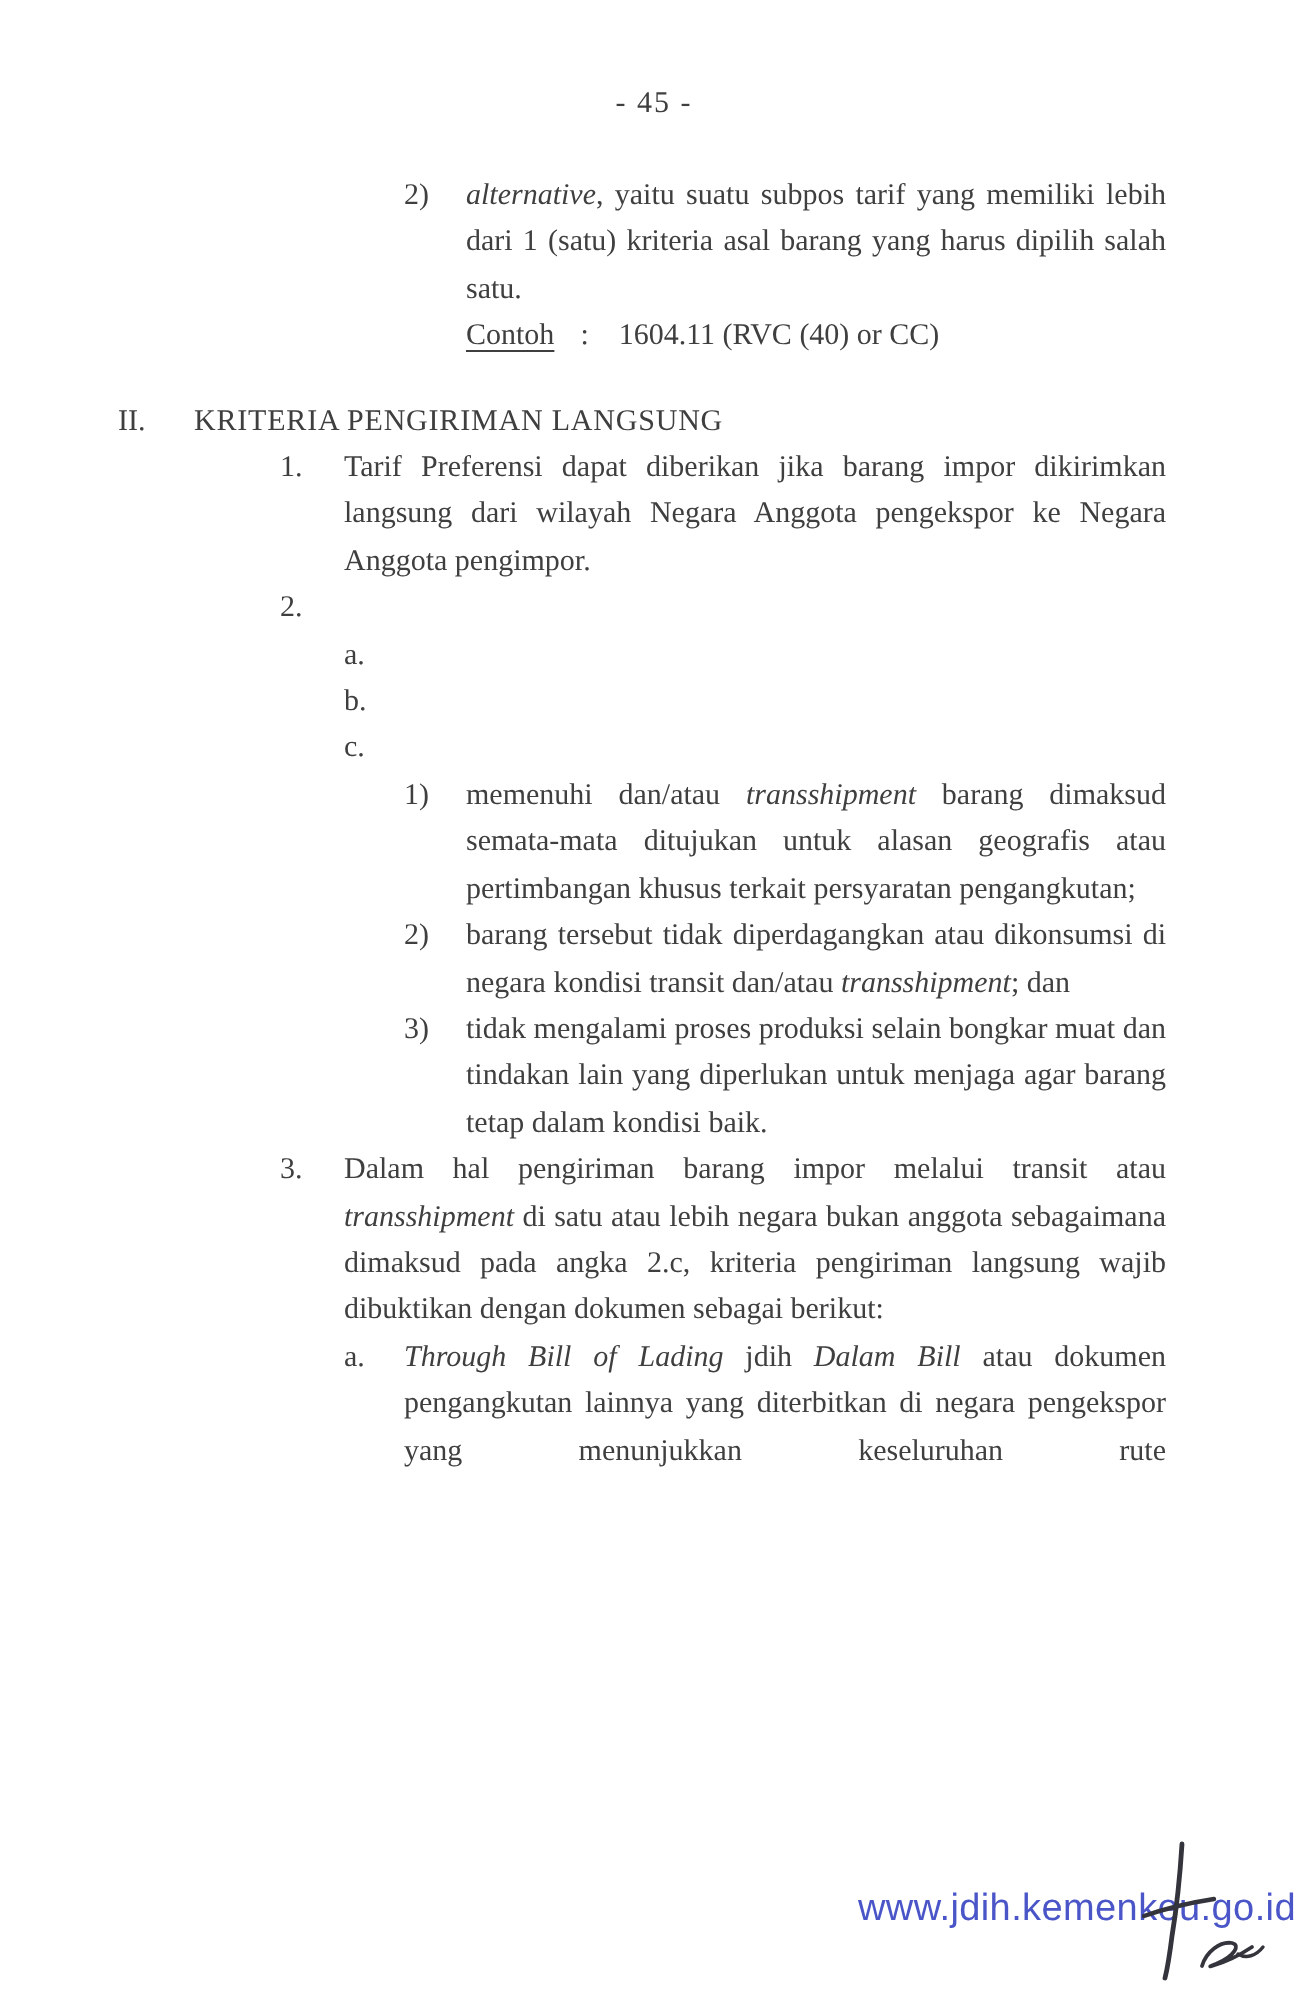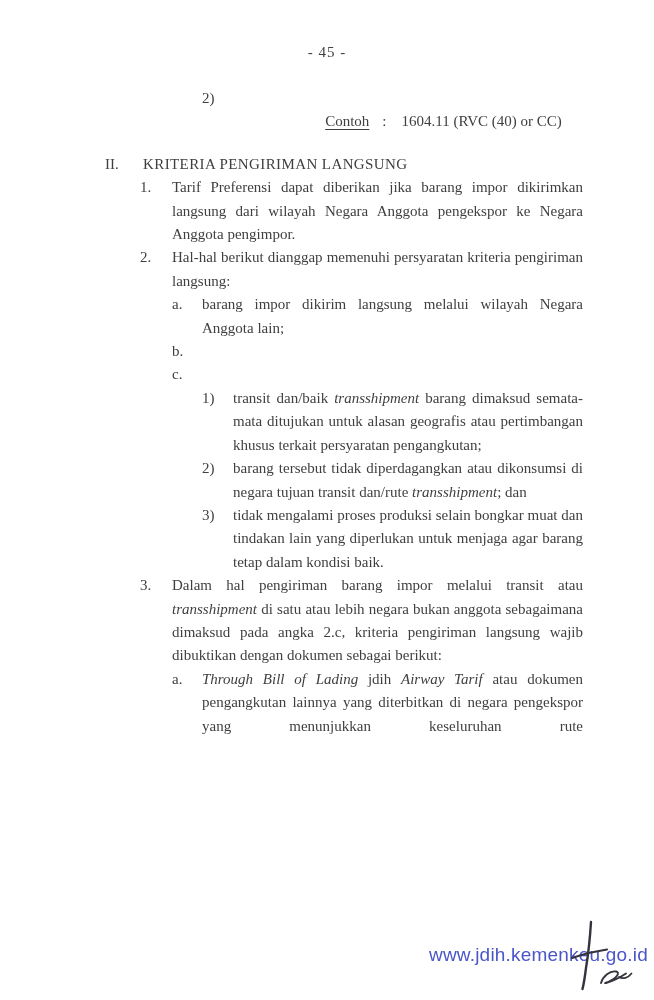--- a/index.html
+++ b/index.html
@@ -16,24 +16,24 @@
     text-align:center; font-size:15px; letter-spacing:1px;
   }
   .doc {
     position:absolute; top:87px; left:0; width:654px;
     font-size:15px; line-height:23.4px;
   }
   .row { display:flex; padding-right:71px; }
   .row .m { flex:none; }
   .row .t { flex:1 1 auto; text-align:justify; }
   .r-l3   { padding-left:202px; } .r-l3 .m   { width:31px; }
-  .r-head { padding-left:105px; } .r-head .m { width:38px; }
+  .r-head { padding-left:59px; } .r-head .m { width:38px; }
   .r-l1   { padding-left:140px; } .r-l1 .m   { width:32px; }
   .r-l2   { padding-left:172px; } .r-l2 .m   { width:30px; }
-  .r-example { display:block; padding-left:233px;text-align:center; }
+  .r-example { display:block; padding-left:233px; }
   .section { margin-top:19px; }
   .heading .t { text-align:left; letter-spacing:0.4px;font-family:Liberation Serif, serif; }
   .contoh { text-decoration:underline; text-underline-offset:3px; }
   .ex-colon { margin-left:13px; }
   .ex-value { margin-left:15px; }
   .t i { font-style:italic; }
   .just-last { text-align-last: justify; }
   .watermark {
     position:absolute; top:944px; left:429px;
     font-family:"Liberation Sans", sans-serif;
@@ -46,78 +46,77 @@
 </style>
 </head>
 <body style="background: rgb(255, 255, 255); color: rgb(63, 63, 63);">
 
 <div class="page-number">- 45 -</div>
 
 <div class="doc">
 
   <div class="row r-l3">
     <span class="m">2)</span>
+    <div class="t"><i>alternative</i><span>, yaitu suatu subpos tarif yang memiliki lebih dari 1 (satu) kriteria asal barang yang harus dipilih salah satu.</span></div>
   </div>
   <div class="r-example">
     <span class="contoh">Contoh</span><span class="ex-colon">:</span><span class="ex-value">1604.11 (RVC (40) or CC)</span>
   </div>
 
   <div class="section">
 
     <div class="row r-head heading">
       <span class="m">II.</span>
       <div class="t">KRITERIA PENGIRIMAN LANGSUNG</div>
     </div>
 
     <div class="row r-l1">
       <span class="m">1.</span>
       <div class="t"><span>Tarif Preferensi dapat diberikan jika barang impor dikirimkan langsung dari wilayah Negara Anggota pengekspor ke Negara Anggota pengimpor.</span></div>
     </div>
 
     <div class="row r-l1">
       <span class="m">2.</span>
-      <div class="t"><span>Hal-hal berikut dianggap memenuhi persyaratan kriteria pengiriman langsung:</span></div>
     </div>
 
     <div class="row r-l2">
       <span class="m">a.</span>
-      <div class="t"><span>barang impor dikirim langsung melalui wilayah Negara Anggota lain;</span></div>
     </div>
 
     <div class="row r-l2">
       <span class="m">b.</span>
     </div>
 
     <div class="row r-l2">
       <span class="m">c.</span>
     </div>
 
     <div class="row r-l3">
       <span class="m">1)</span>
-      <div class="t"><span>transit dan/baik </span><i>transshipment</i><span> barang dimaksud semata-mata ditujukan untuk alasan geografis atau pertimbangan khusus terkait persyaratan pengangkutan;</span></div>
+      <div class="t"><span>memenuhi dan/atau </span><i>transshipment</i><span> barang dimaksud semata-mata ditujukan untuk alasan geografis atau pertimbangan khusus terkait persyaratan pengangkutan;</span></div>
     </div>
 
     <div class="row r-l3">
       <span class="m">2)</span>
-      <div class="t"><span>barang tersebut tidak diperdagangkan atau dikonsumsi di negara tujuan transit dan/rute </span><i>transshipment</i><span>; dan</span></div>
+      <div class="t"><span>barang tersebut tidak diperdagangkan atau dikonsumsi di negara kondisi transit dan/atau </span><i>transshipment</i><span>; dan</span></div>
     </div>
 
     <div class="row r-l3">
       <span class="m">3)</span>
       <div class="t"><span>tidak mengalami proses produksi selain bongkar muat dan tindakan lain yang diperlukan untuk menjaga agar barang tetap dalam kondisi baik.</span></div>
     </div>
 
     <div class="row r-l1">
       <span class="m">3.</span>
       <div class="t"><span>Dalam hal pengiriman barang impor melalui transit atau </span><i>transshipment</i><span> di satu atau lebih negara bukan anggota sebagaimana dimaksud pada angka 2.c, kriteria pengiriman langsung wajib dibuktikan dengan dokumen sebagai berikut:</span></div>
     </div>
 
     <div class="row r-l2">
       <span class="m">a.</span>
-      <div class="t just-last"><i>Through Bill of Lading</i><span> jdih </span><i>Airway Tarif</i><span> atau dokumen pengangkutan lainnya yang diterbitkan di negara pengekspor yang menunjukkan keseluruhan rute</span></div>
+      <div class="t just-last"><i>Through Bill of Lading</i><span> jdih </span><i>Dalam Bill</i><span> atau dokumen pengangkutan lainnya yang diterbitkan di negara pengekspor yang menunjukkan keseluruhan rute</span></div>
     </div>
   </div>
 
 </div>
 
 <div class="watermark" style="color: rgb(74, 85, 200);">www.jdih.kemenkeu.go.id</div>
 
 <svg class="pen-overlay" viewBox="0 0 654 1000" xmlns="http://www.w3.org/2000/svg">
   <g fill="none" stroke="#34343c" stroke-linecap="round">
     <path d="M 591 922 C 590 938, 588 956, 586 968 C 585 976, 584 983, 582.5 989" stroke-width="2.4"></path>

